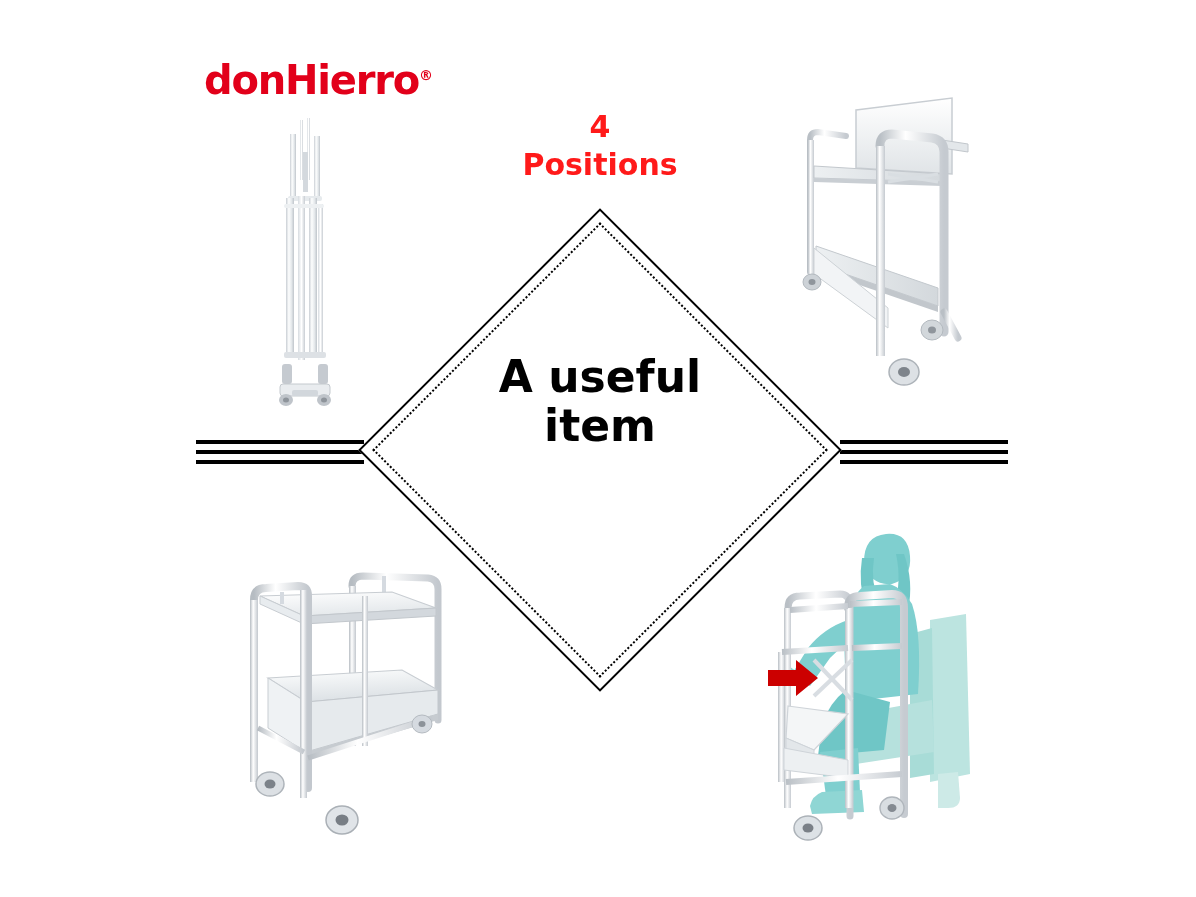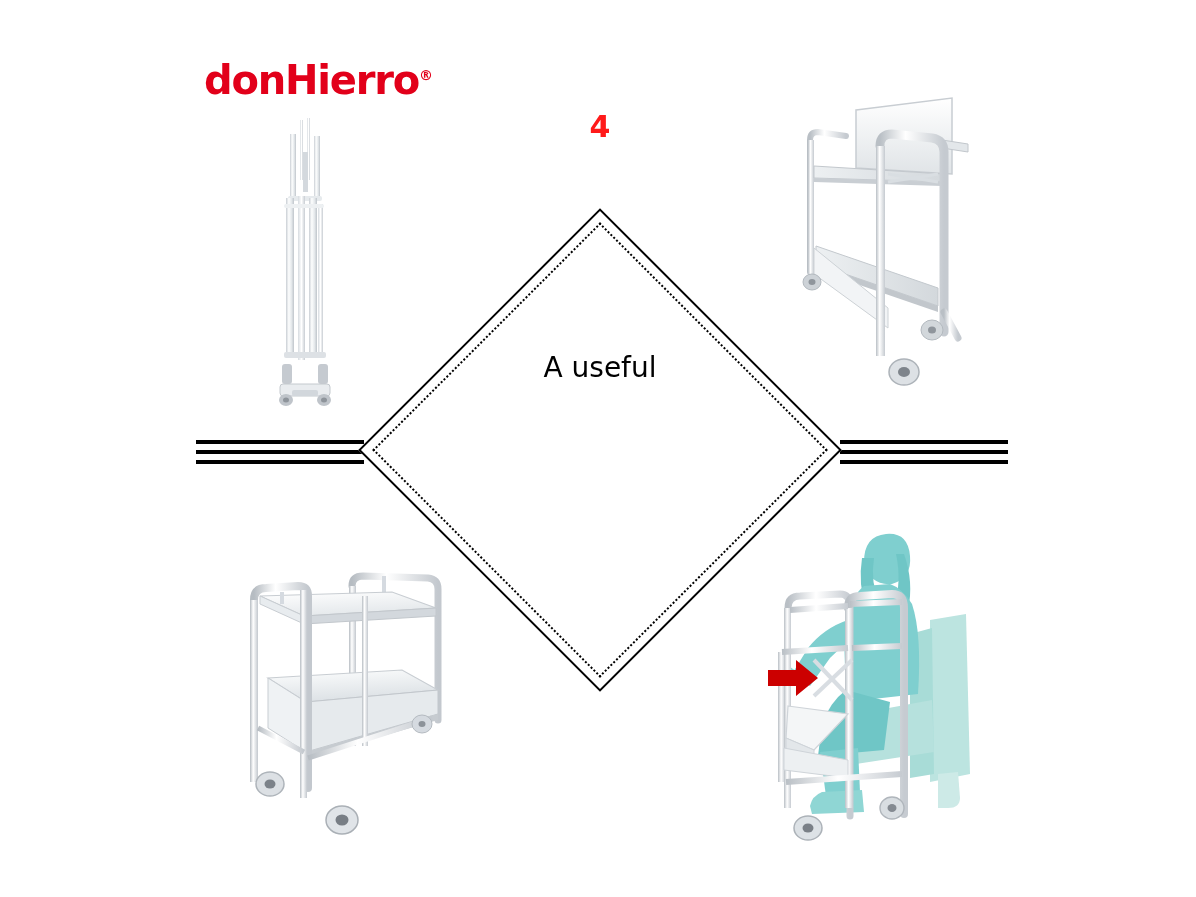--- a/index.html
+++ b/index.html
@@ -84,22 +84,22 @@
   }
 
   
   #center-text {
     position: absolute;
     left: 430px;
     top: 352px;
     width: 340px;
     text-align: center;
     font-family: "DejaVu Sans", sans-serif;
-    font-weight: 400;
-    font-size: 28px;
+    font-weight: 700;
+    font-size: 44px;
     line-height: 1.12;
     color: #000000;
     z-index: 5;
   }
 
   
   .rules {
     position: absolute;
     top: 440px;
     height: 26px;
@@ -132,20 +132,21 @@
 <body>
 
 <div id="slide">
 
   <div id="logo" style="color: rgb(226, 0, 26);">
     <span class="logo-text">donHierro</span><span class="logo-reg">®</span>
   </div>
 
   <div id="positions" style="color: rgb(255, 26, 26);">
     <div>4</div>
+    <div>Positions</div>
   </div>
 
   <div class="rules" id="rules-left">
     <div class="rule r1"></div>
     <div class="rule r2"></div>
     <div class="rule r3"></div>
   </div>
 
   <div class="rules" id="rules-right">
     <div class="rule r1"></div>
@@ -153,20 +154,21 @@
     <div class="rule r3"></div>
   </div>
 
   <div id="diamond-wrap">
     <div class="diamond diamond-outer"></div>
     <div class="diamond diamond-inner"></div>
   </div>
 
   <div id="center-text" style="color: rgb(0, 0, 0);">
     <div>A useful</div>
+    <div>item</div>
   </div>
 
   <div class="photo" id="photo-folded">
     <svg viewBox="0 0 86 306" xmlns="http://www.w3.org/2000/svg">
       <defs>
         <linearGradient id="tubeV" x1="0" y1="0" x2="1" y2="0">
           <stop offset="0%" stop-color="#C9CED4"></stop>
           <stop offset="35%" stop-color="#FDFEFE"></stop>
           <stop offset="70%" stop-color="#E4E8EB"></stop>
           <stop offset="100%" stop-color="#BFC5CB"></stop>

